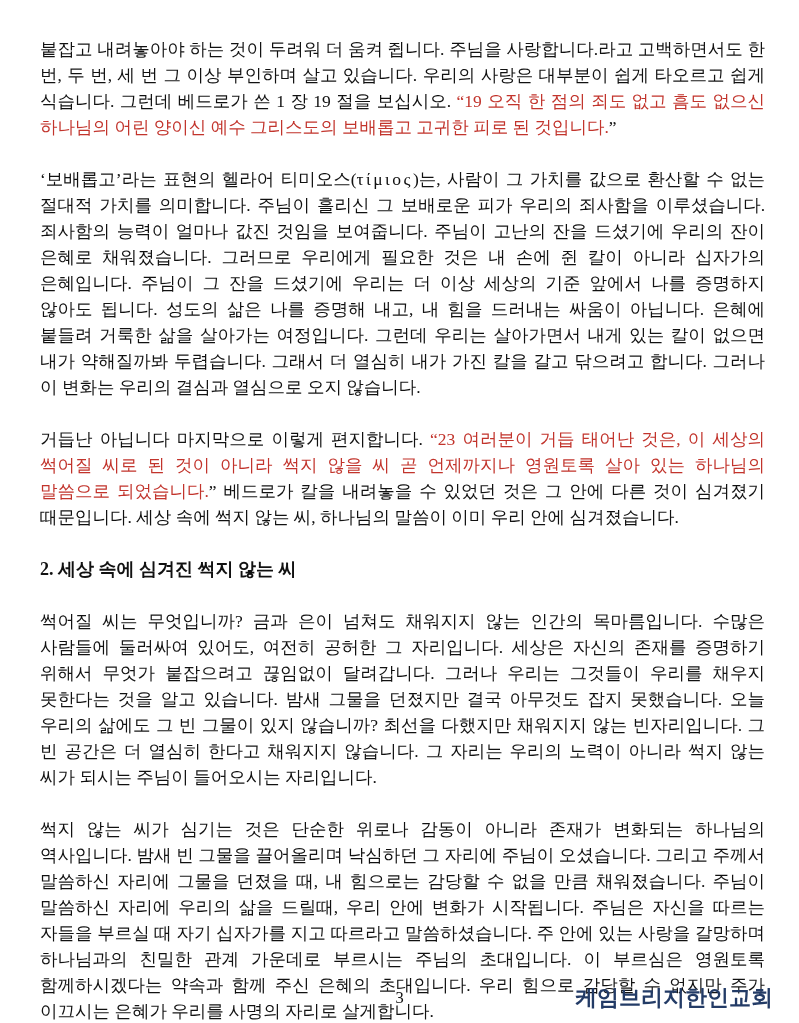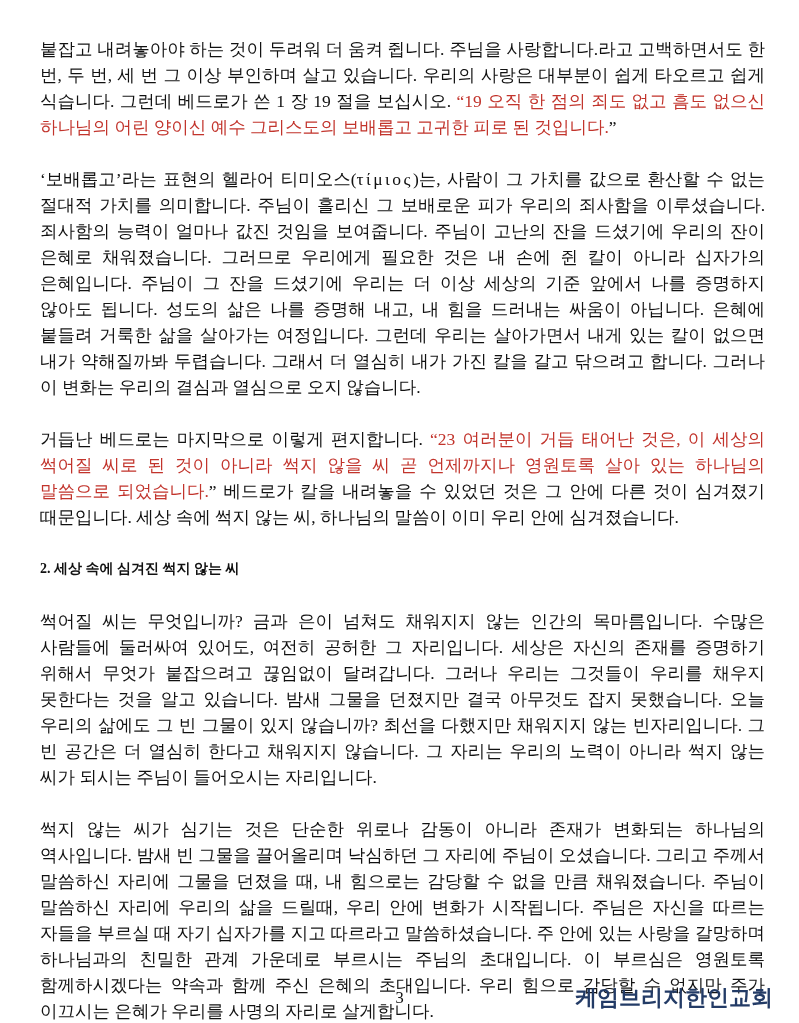--- a/index.html
+++ b/index.html
@@ -18,21 +18,21 @@
     position: absolute;
     top: 36px;
     left: 40px;
     right: 34px;
     font-size: 17.5px;
     line-height: 26px;
     text-align: justify;
     word-break: keep-all;
   }
   .content p  { margin: 0 0 26px 0; }
-  .content h2 { margin: 0 0 26px 0; font-size: 14px; line-height: 26px; font-weight: bold; text-align: left; }
+  .content h2 { margin: 0 0 26px 0; font-size: 18px; line-height: 26px; font-weight: bold; text-align: left; }
   .seg-red   { color: var(--red, #C2342C); }
   .seg-text  { color: var(--text, #111); }
   .seg-greek { letter-spacing: 2.5px; color: var(--text, #111); }
   .footer {
     position: absolute;
     left: 0; right: 0; bottom: 12px;
     height: 26px;
     font-size: 16.5px;
     line-height: 26px;
   }
@@ -50,21 +50,21 @@
     font-size: 22px;
   }
 </style>
 </head>
 <body>
 
 <div class="page">
   <main class="content" id="doc-content">
       <p><span class="seg-text">붙잡고 내려놓아야 하는 것이 두려워 더 움켜 쥡니다. 주님을 사랑합니다.라고 고백하면서도 한 번, 두 번, 세 번 그 이상 부인하며 살고 있습니다. 우리의 사랑은 대부분이 쉽게 타오르고 쉽게 식습니다. 그런데 베드로가 쓴 1 장 19 절을 보십시오. </span><span class="seg-red">“19 오직 한 점의 죄도 없고 흠도 없으신 하나님의 어린 양이신 예수 그리스도의 보배롭고 고귀한 피로 된 것입니다.</span><span class="seg-text">”</span></p>
       <p><span class="seg-text">‘보배롭고’라는 표현의 헬라어 티미오스(</span><span class="seg-greek">τίμιος</span><span class="seg-text">)는, 사람이 그 가치를 값으로 환산할 수 없는 절대적 가치를 의미합니다. 주님이 흘리신 그 보배로운 피가 우리의 죄사함을 이루셨습니다. 죄사함의 능력이 얼마나 값진 것임을 보여줍니다. 주님이 고난의 잔을 드셨기에 우리의 잔이 은혜로 채워졌습니다. 그러므로 우리에게 필요한 것은 내 손에 쥔 칼이 아니라 십자가의 은혜입니다. 주님이 그 잔을 드셨기에 우리는 더 이상 세상의 기준 앞에서 나를 증명하지 않아도 됩니다. 성도의 삶은 나를 증명해 내고, 내 힘을 드러내는 싸움이 아닙니다. 은혜에 붙들려 거룩한 삶을 살아가는 여정입니다. 그런데 우리는 살아가면서 내게 있는 칼이 없으면 내가 약해질까봐 두렵습니다. 그래서 더 열심히 내가 가진 칼을 갈고 닦으려고 합니다. 그러나 이 변화는 우리의 결심과 열심으로 오지 않습니다.</span></p>
-      <p><span class="seg-text">거듭난 베드로는 마지막으로 이렇게 편지합니다. </span><span class="seg-red">“23 여러분이 거듭 태어난 것은, 이 세상의 썩어질 씨로 된 것이 아니라 썩지 않을 씨 곧 언제까지나 영원토록 살아 있는 하나님의 말씀으로 되었습니다.</span><span class="seg-text">” 베드로가 칼을 내려놓을 수 있었던 것은 그 안에 다른 것이 심겨졌기 때문입니다. 세상 속에 썩지 않는 씨, 하나님의 말씀이 이미 우리 안에 심겨졌습니다.</span></p>
+      <p><span class="seg-text">거듭난 아닙니다 마지막으로 이렇게 편지합니다. </span><span class="seg-red">“23 여러분이 거듭 태어난 것은, 이 세상의 썩어질 씨로 된 것이 아니라 썩지 않을 씨 곧 언제까지나 영원토록 살아 있는 하나님의 말씀으로 되었습니다.</span><span class="seg-text">” 베드로가 칼을 내려놓을 수 있었던 것은 그 안에 다른 것이 심겨졌기 때문입니다. 세상 속에 썩지 않는 씨, 하나님의 말씀이 이미 우리 안에 심겨졌습니다.</span></p>
       <h2><span class="seg-text">2. 세상 속에 심겨진 썩지 않는 씨</span></h2>
       <p><span class="seg-text">썩어질 씨는 무엇입니까?  금과 은이 넘쳐도 채워지지 않는 인간의 목마름입니다. 수많은 사람들에 둘러싸여 있어도, 여전히 공허한 그 자리입니다. 세상은 자신의 존재를 증명하기 위해서 무엇가 붙잡으려고 끊임없이 달려갑니다. 그러나 우리는 그것들이 우리를 채우지 못한다는 것을 알고 있습니다. 밤새 그물을 던졌지만 결국 아무것도 잡지 못했습니다. 오늘 우리의 삶에도 그 빈 그물이 있지 않습니까? 최선을 다했지만 채워지지 않는 빈자리입니다. 그 빈 공간은 더 열심히 한다고 채워지지 않습니다. 그 자리는 우리의 노력이 아니라 썩지 않는 씨가 되시는 주님이 들어오시는 자리입니다.</span></p>
       <p><span class="seg-text">썩지 않는 씨가 심기는 것은 단순한 위로나 감동이 아니라 존재가 변화되는 하나님의 역사입니다. 밤새 빈 그물을 끌어올리며 낙심하던 그 자리에 주님이 오셨습니다. 그리고 주께서 말씀하신 자리에 그물을 던졌을 때, 내 힘으로는 감당할 수 없을 만큼 채워졌습니다. 주님이 말씀하신 자리에 우리의 삶을 드릴때, 우리 안에 변화가 시작됩니다. 주님은 자신을 따르는 자들을 부르실 때 자기 십자가를 지고 따르라고 말씀하셨습니다. 주 안에 있는 사랑을 갈망하며 하나님과의 친밀한 관계 가운데로 부르시는 주님의 초대입니다. 이 부르심은 영원토록 함께하시겠다는 약속과 함께 주신 은혜의 초대입니다. 우리 힘으로 감당할 수 없지만 주가 이끄시는 은혜가 우리를 사명의 자리로 살게합니다.</span></p>
     </main>
   <div class="footer">
     <span class="pageno">3</span>
     <span class="org">케임브리지한인교회</span>
   </div>
 </div>
 

